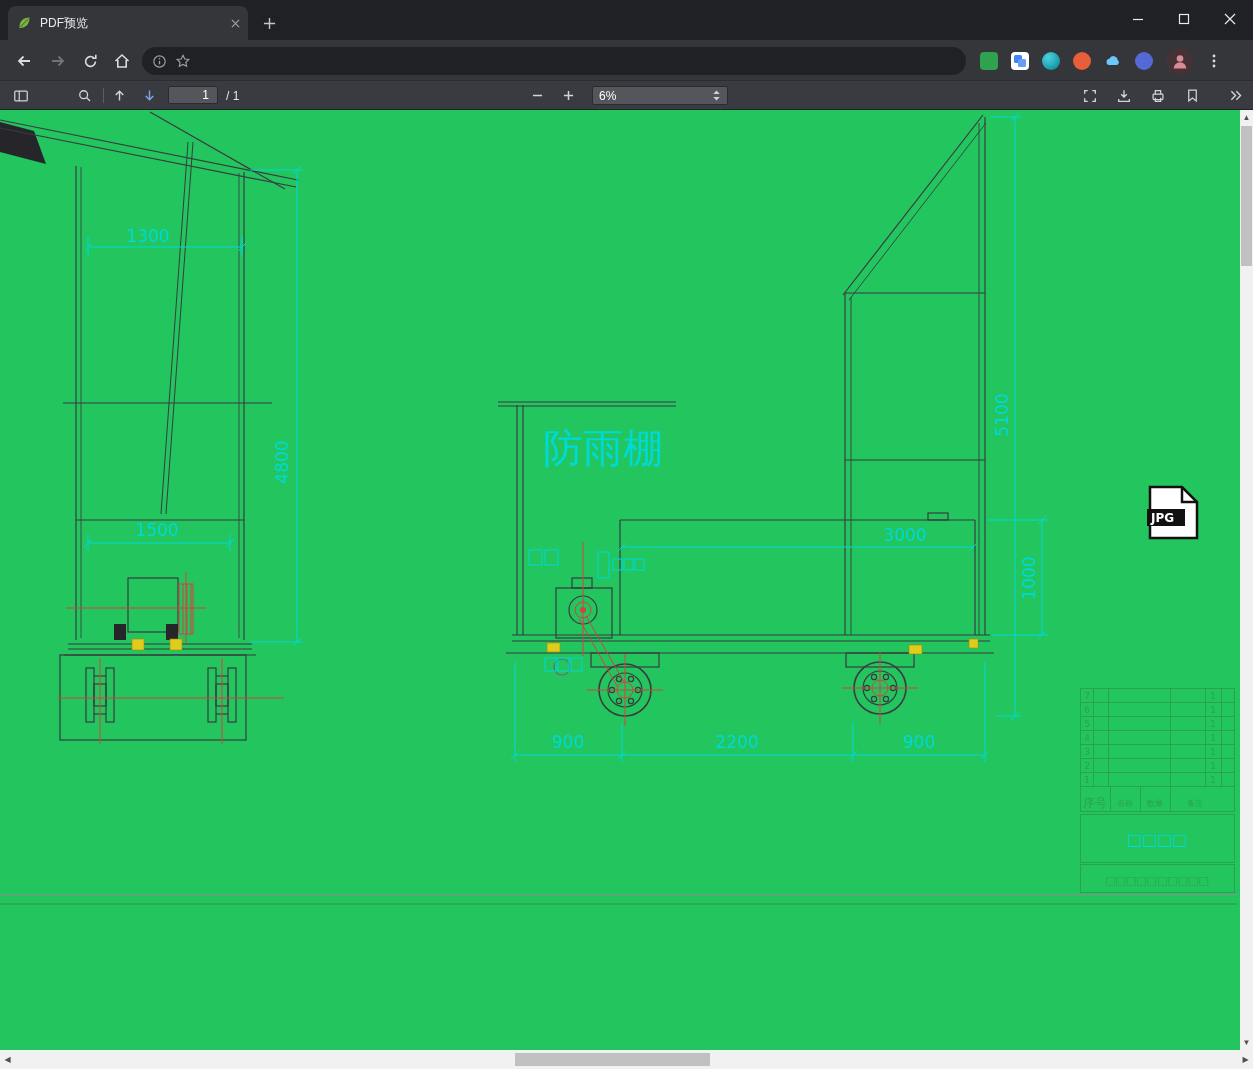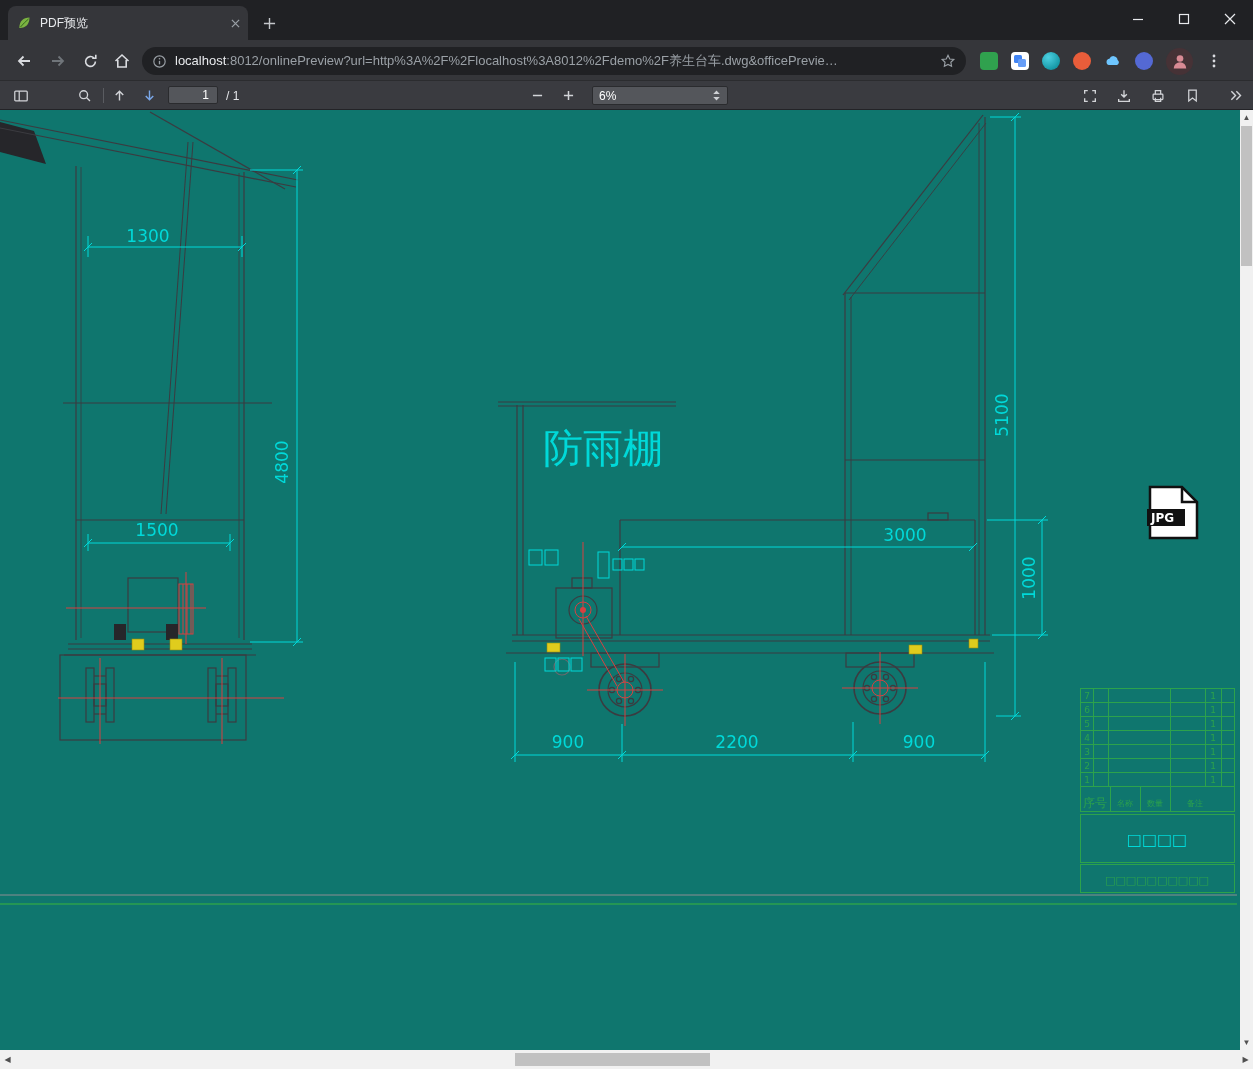--- a/index.html
+++ b/index.html
@@ -29,21 +29,21 @@
   #pdfbar{left:0;top:81px;width:1253px;height:29px;background:#3a3b40;border-bottom:1px solid #232327}
   .pdf-icon{top:84px;width:26px;height:23px;display:flex;align-items:center;justify-content:center;color:#d2d4d8}
   #page-input{left:168px;top:86px;width:50px;height:18px;background:#54565b;border:1px solid #2a2b2e;
               color:#fff;font-size:12px;text-align:right;padding-right:8px;border-radius:2px}
   #page-total{left:226px;top:89px;color:#e4e6e9;font-size:12px}
   #zoom-box{left:592px;top:86px;width:136px;height:19px;background:#54565b;border:1px solid #2a2b2e;border-radius:2px;
             display:flex;align-items:center;color:#fff;font-size:12px;padding:0 6px;justify-content:space-between}
   #toolbar-sep{left:103px;top:88px;width:1px;height:15px;background:#5a5c61}
 
   
-  #content{left:0;top:110px;width:1240px;height:940px;background:#0f766e;overflow:hidden}
+  #content{left:0;top:110px;width:1240px;height:940px;background:#22c55e;overflow:hidden}
   svg text{font-family:"DejaVu Sans","Liberation Sans",sans-serif}
 
   
   #vscroll{left:1240px;top:110px;width:13px;height:940px;background:#f1f1f1}
   #vthumb{left:1px;top:16px;width:11px;height:140px;background:#c1c1c1;position:absolute}
   .scroll-arrow{position:absolute;width:13px;height:13px;display:flex;align-items:center;justify-content:center;color:#505050;font-size:8px}
   #hscroll{left:0;top:1050px;width:1253px;height:19px;background:#f1f1f1}
   #hthumb{left:515px;top:3px;width:195px;height:13px;background:#c1c1c1;position:absolute}
   #bottom-strip{left:0;top:1069px;width:1253px;height:10px;background:#ffffff}
 </style>
@@ -110,21 +110,20 @@
     </svg>
 </div>
 <div class="abs" id="omnibox">
   <span style="display:flex;color:#9aa0a6">
     <svg width="15" height="15" viewBox="0 0 18 18">
         <circle cx="9" cy="9" r="6.8" fill="none" stroke="currentColor" stroke-width="1.4"></circle>
         <path d="M9 8.2 V12.4" stroke="currentColor" stroke-width="1.6"></path>
         <circle cx="9" cy="5.7" r="1" fill="currentColor"></circle>
       </svg>
   </span>
-  <span id="url-text"><span class="host">localhost</span><span>:8012/onlinePreview?url=http%3A%2F%2Flocalhost%3A8012%2Fdemo%2F养生台车.dwg&amp;officePrevie…</span></span>
   <span style="display:flex;color:#9aa0a6">
     <svg width="16" height="16" viewBox="0 0 18 18">
         <path d="M9 2.6 l2 4.1 4.5.6 -3.3 3.1 .8 4.5 L9 12.8 4.9 14.9 l.8-4.5 L2.4 7.3 7 6.7 z" fill="none" stroke="currentColor" stroke-width="1.3"></path>
       </svg>
   </span>
 </div>
 <div class="abs" id="ext-row">
   <div class="ext" style="background:#30a14e"></div>
   <div class="ext" style="background:#fff;display:flex;align-items:center;justify-content:center">
     <svg width="12" height="12" viewBox="0 0 12 12">

